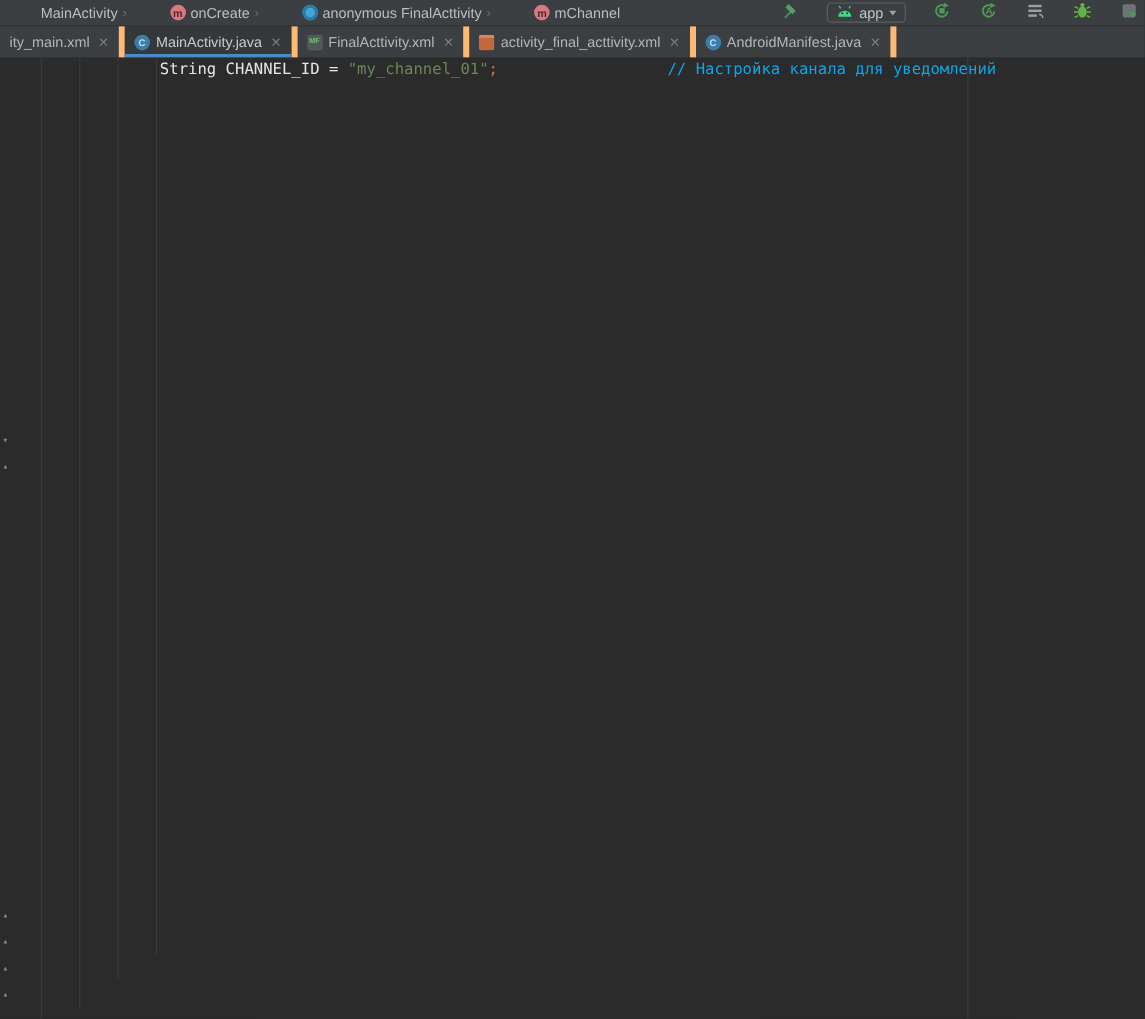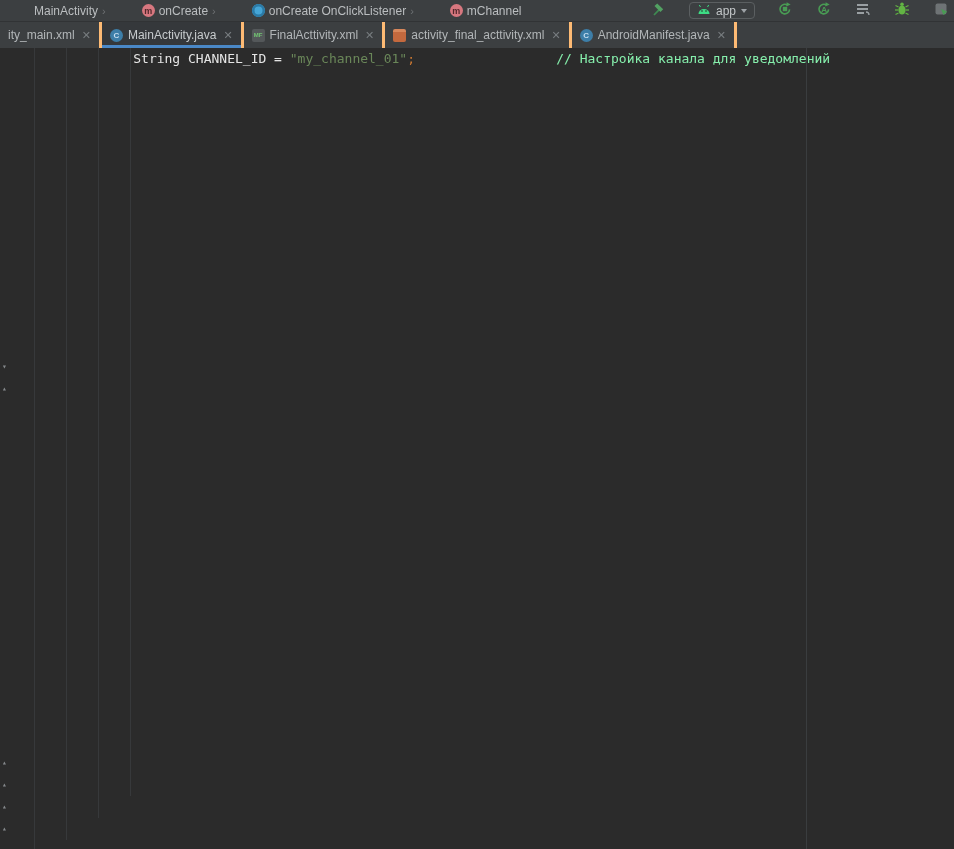--- a/index.html
+++ b/index.html
@@ -26,21 +26,21 @@
     border:1px solid #5b5f61; border-radius:4px; color:#c3c7c9;
   }
   .caret-down { width:0; height:0; border-left:3.5px solid transparent;
     border-right:3.5px solid transparent; border-top:4px solid #9da2a6; }
   .tbtn { width:19px; height:18px; display:flex; align-items:center; justify-content:center; }
 
   
   .tabbar { height:26px; background:#3c3f41; display:flex; align-items:stretch; }
   .tab {
     display:flex; align-items:center; gap:5px; padding:0 8px; font-size:12px;
-    color:#b2b6b8; border-right:3px solid #fdba74; position:relative; white-space:nowrap;
+    color:#b2b6b8; border-right:5px solid #fdba74; position:relative; white-space:nowrap;
   }
   .tab.active { background:#35383b; color:#c7cbcd; }
   .tab.active::after { content:""; position:absolute; left:0; right:0; bottom:0;
     height:3px; background:#4a88c7; }
   .tab-close { color:#787d80; font-size:11px; margin-left:2px; }
   .fi { display:inline-flex; width:13px; height:13px; align-items:center;
         justify-content:center; font-weight:bold; border-radius:2px; flex:0 0 auto; }
   .fi-class { border-radius:50%; background:#3d7ea8; color:#c6def0; font-size:8px; }
   .fi-manifest { background:#54585a; color:#72c472; font-size:6px; letter-spacing:0; }
   .fi-layout { background:#c4693e;
@@ -51,21 +51,21 @@
     position:relative; height:801px; background:#2b2b2b;
     font-family:"DejaVu Sans Mono", monospace; font-size:13px; line-height:22px;
     color:#a9b7c6;
   }
   .vguide { position:absolute; width:1px; background:#37393b; }
   .margin-line { position:absolute; left:806px; top:0; bottom:0; width:1px; background:#3a3d3f; }
   .code { position:relative; }
   .cl { height:22px; white-space:pre; padding-left:8px; }
   .tk-pl  { color:#e5e5e5; }
   .tk-str { color:#6a8759; }
-  .tk-com { color:#86efac; }
+  .tk-com { color:#0ea5e9; }
   .tk-op  { color:#cc7832; }
   .fold { position:absolute; left:0; width:9px; height:10px; color:#84888b;
     font-size:8px; line-height:10px; text-align:center; }
 </style>
 </head>
 <body>
 
 <div>
 
   <div class="toolbar">
@@ -74,21 +74,21 @@
           <span class="crumb-label">MainActivity</span>
         </span>
         <span class="crumb-sep">›</span>
         <span class="crumb">
           <span class="ci ci-method">m</span>
           <span class="crumb-label">onCreate</span>
         </span>
         <span class="crumb-sep">›</span>
         <span class="crumb">
           <span class="ci ci-anonymous-class"></span>
-          <span class="crumb-label">onCreate OnClickListener</span>
+          <span class="crumb-label">anonymous FinalActtivity</span>
         </span>
         <span class="crumb-sep">›</span>
         <span class="crumb">
           <span class="ci ci-method">m</span>
           <span class="crumb-label">mChannel</span>
         </span>
       </div>
 
     <div class="toolbar-right">
       <span class="tbtn">

